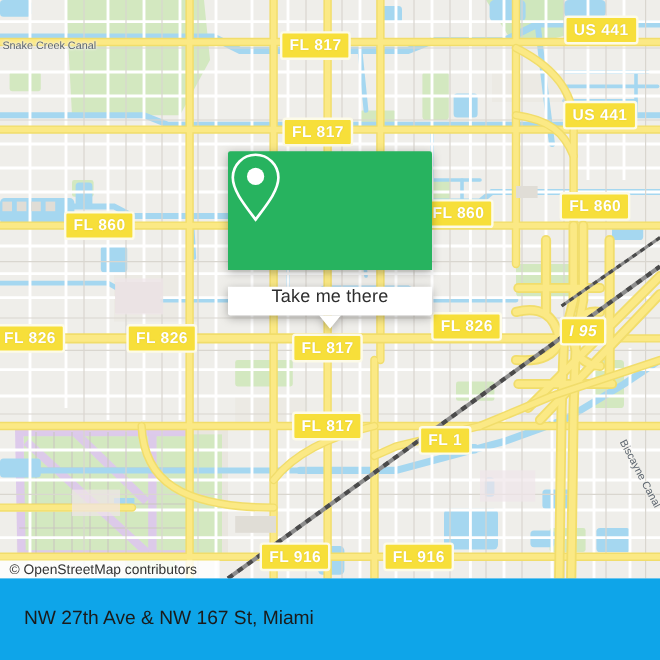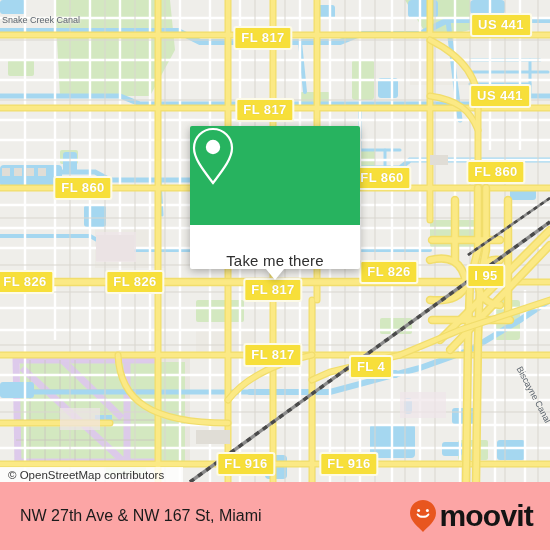--- a/index.html
+++ b/index.html
@@ -55,23 +55,23 @@
   }
   .popup-top{
     background:#27b35f;
     height:99px;
     border-radius:2px 2px 0 0;
     display:flex;align-items:center;justify-content:center;
   }
   .popup-bottom{
     position:relative;
     background:#ffffff;
-    height:44px;
+    height:24px;
     border-radius:0 0 2px 2px;
-    display:flex;align-items:flex-end;justify-content:center;
+    display:flex;align-items:flex-start;justify-content:center;margin-top:14px;
   }
   .popup-bottom span{
     font-size:15px;color:#2e2e2e;letter-spacing:.2px;
   }
   .popup-tail{
     position:absolute;left:50%;top:100%;
     width:0;height:0;margin-left:-9px;
     border-left:9px solid transparent;
     border-right:9px solid transparent;
     border-top:11px solid #ffffff;
@@ -84,21 +84,21 @@
     color:#333;
     font-size:11.5px;
     padding:2px 19px 3px 8px;
     white-space:nowrap;
   }
 
   
   .footer{
     position:absolute;left:0;top:482px;
     width:550px;height:68px;
-    background:#fca5a5;
+    background:#0ea5e9;
     border-top:0;
   }
   .footer-title{
     position:absolute;left:20px;top:50%;
     transform:translateY(-50%);
     font-size:16px;color:#1b1b1b;white-space:nowrap;
   }
   .brand{
     position:absolute;right:17px;top:50%;
     transform:translateY(-50%);
@@ -413,29 +413,29 @@
         <div class="shield" style="left: 501px; top: 25px;">US 441</div>
         <div class="shield" style="left: 500px; top: 96px;">US 441</div>
         <div class="shield" style="left: 265px; top: 110px;">FL 817</div>
         <div class="shield" style="left: 83px; top: 188px;">FL 860</div>
         <div class="shield" style="left: 382px; top: 178px;">FL 860</div>
         <div class="shield" style="left: 496px; top: 172px;">FL 860</div>
         <div class="shield" style="left: 25px; top: 282px;">FL 826</div>
         <div class="shield" style="left: 135px; top: 282px;">FL 826</div>
         <div class="shield" style="left: 389px; top: 272px;">FL 826</div>
         <div class="shield" style="left: 273px; top: 290px;">FL 817</div>
-        <div class="shield" style="left: 486px; top: 276px;">I 95</div>
+        <div class="shield" style="left: 486px; top: 276px; font-style: italic;">I 95</div>
         <div class="shield" style="left: 273px; top: 355px;">FL 817</div>
-        <div class="shield" style="left: 371px; top: 367px;">FL 4</div>
+        <div class="shield" style="left: 371px; top: 367px;">FL 1</div>
         <div class="shield" style="left: 246px; top: 464px;">FL 916</div>
         <div class="shield" style="left: 349px; top: 464px;">FL 916</div>
       </div>
 
     <div id="waterlabel-layer">
-        <div class="waterlabel" style="left: 2px; top: 15px; transform: rotate(0deg);">Snake Creek Canal</div>
+        <div class="waterlabel" style="left: 2px; top: 33px; transform: rotate(0deg);">Snake Creek Canal</div>
         <div class="waterlabel" style="left: 519px; top: 362px; transform: rotate(62deg);">Biscayne Canal</div>
       </div>
 
     <div class="popup">
       <div class="popup-top">
         <svg width="46" height="60" viewBox="0 0 46 60">
           <path d="M23 3 C 12.5 3, 4 11.5, 4 22 C 4 33, 14 45, 23 57 C 32 45, 42 33, 42 22 C 42 11.5, 33.5 3, 23 3 Z" fill="none" stroke="#ffffff" stroke-width="2.2"></path>
           <circle cx="23" cy="21" r="7.2" fill="#ffffff"></circle>
         </svg>
       </div>
@@ -444,24 +444,15 @@
         <div class="popup-tail"></div>
       </div>
     </div>
 
     <div class="attrib">© OpenStreetMap contributors</div>
   </div>
 
   <div class="footer">
     <div class="footer-title">NW 27th Ave &amp; NW 167 St, Miami</div>
 
-    <div class="brand">
-      <svg width="28" height="34" viewBox="0 0 28 34">
-        <path d="M14 1 C 6.8 1, 1 6.8, 1 14 C 1 22, 9.5 28, 14 33 C 18.5 28, 27 22, 27 14 C 27 6.8, 21.2 1, 14 1 Z" fill="#e8561f"></path>
-        <circle cx="9.6" cy="11.4" r="1.5" fill="#ffffff"></circle>
-        <circle cx="18.4" cy="11.4" r="1.5" fill="#ffffff"></circle>
-        <path d="M8.6 15.4 C 10.6 18.6, 17.4 18.6, 19.4 15.4" fill="none" stroke="#ffffff" stroke-width="1.9" stroke-linecap="round"></path>
-      </svg>
-      <span class="brand-text">moovit</span>
-    </div>
   </div>
 
 </div>
 
 </body></html>

